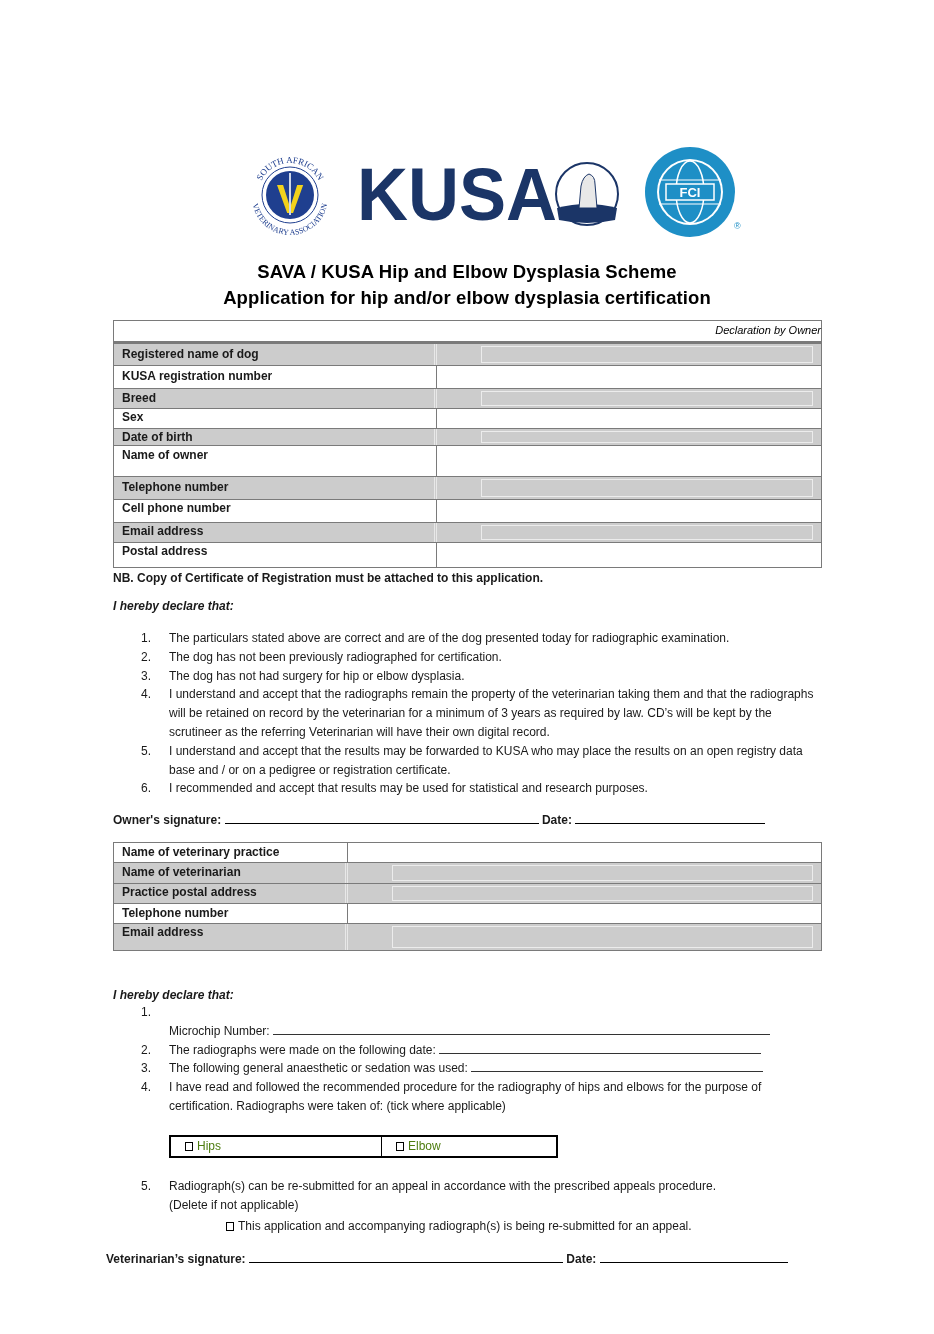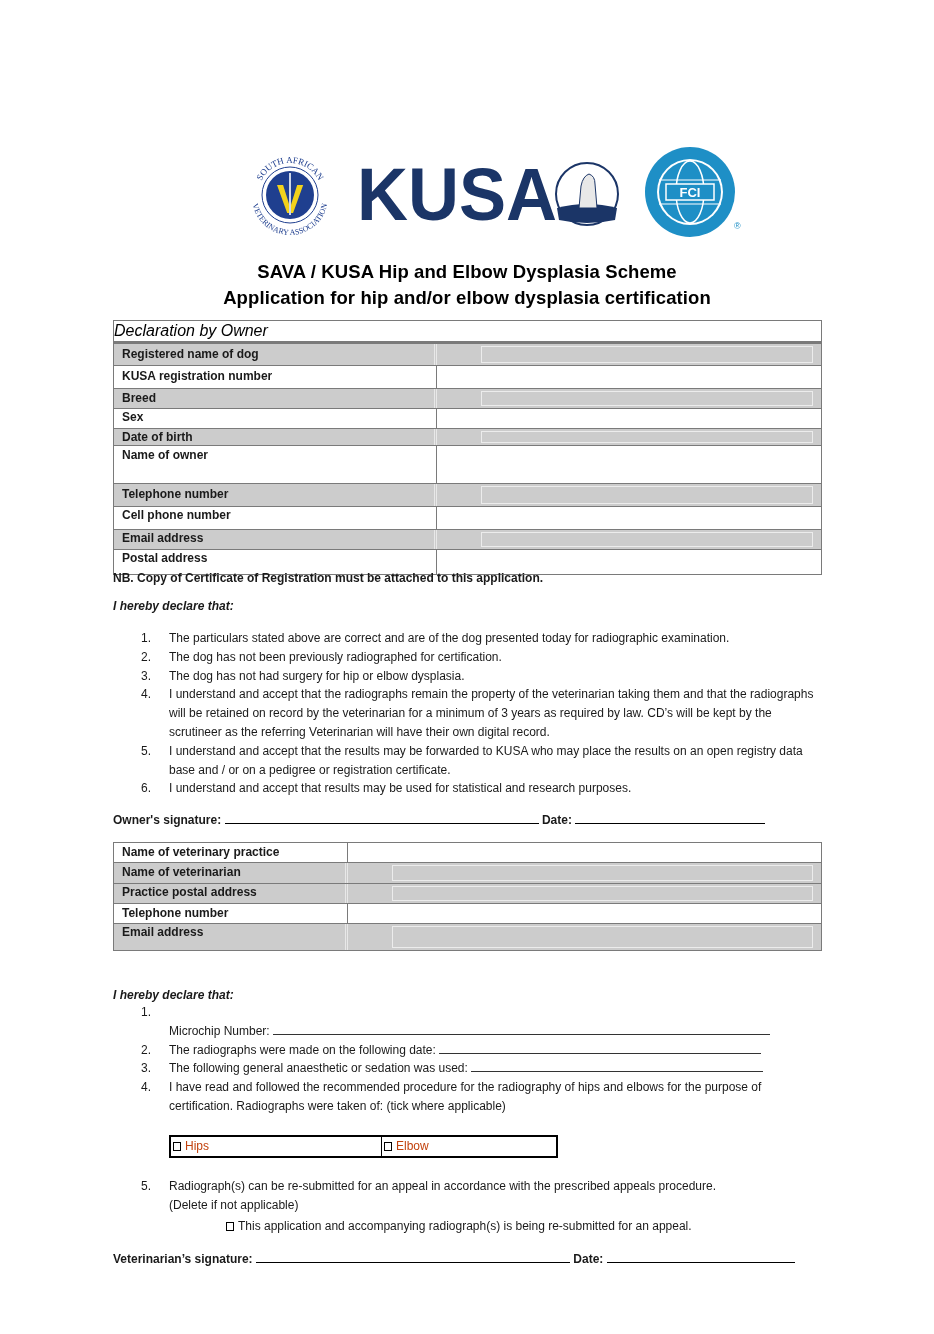--- a/index.html
+++ b/index.html
@@ -12,22 +12,22 @@
   .logo-kusa { left: 357px; top: 160px; width: 270px; height: 68px; }
   .logo-fci  { left: 642px; top: 145px; width: 100px; height: 96px; }
 
   .title { left: 0; width: 934px; text-align: center; font-weight: bold; font-size: 18.5px;
            letter-spacing: 0.1px; }
   .title1 { top: 261px; }
   .title2 { top: 287px; }
 
   
   .form-table { border: 1px solid #7a7a7a; box-sizing: border-box; }
-  .form-table .hdr { height: 20px; border-bottom: 3px solid #7a7a7a; text-align: left;
-                     font-style: italic; font-size: 16px; line-height: 19px; }
+  .form-table .hdr { height: 20px; border-bottom: 3px solid #7a7a7a; text-align: right;
+                     font-style: italic; font-size: 11px; line-height: 19px; }
   .row { display: flex; box-sizing: border-box; border-bottom: 1px solid #7a7a7a; gap: 36px; }
   .row:last-child { border-bottom: none; }
   .row .lbl { box-sizing: border-box; padding-left: 8px; font-weight: bold; font-size: 12px;
               color: #1a1a1a; border-right: 1px solid #7a7a7a; }
   .row .val { flex: 1; box-sizing: border-box; }
   .row.shade { background: #cccccc; }
   .row.shade .lbl { border-right: 3px double #e8e8e8; }
   .row.shade .val { margin: 2px 8px 2px 8px; border: 1px solid #ececec; background: #cccccc; }
 
   .owner-table { left: 113px; top: 320px; width: 709px; }
@@ -42,21 +42,21 @@
   ol.decl { margin: 0; padding: 0; list-style: none; }
   ol.decl li { display: flex; font-size: 12px; line-height: 18.8px; color: #1a1a1a; }
   ol.decl li .num { width: 28px; padding-left: 28px; flex: none; }
   ol.decl li .body { flex: 1; }
 
   .sigline { display: inline-block; border-bottom: 1px solid #000; height: 13px; vertical-align: baseline; }
   .fillline { display: inline-block; border-bottom: 1px solid #333; height: 12px; vertical-align: baseline; }
 
   .tick-table { left: 169px; top: 1135px; width: 389px; height: 23px; border: 2px solid #000;
                 box-sizing: border-box; display: flex; }
-  .tick-cell { box-sizing: border-box; font-size: 12px; line-height: 19px; padding-left: 2px; color: #c2410c; }
+  .tick-cell { box-sizing: border-box; font-size: 12px; line-height: 19px; padding-left: 14px; color: #4d7c0f; }
   .tick-cell:first-child { width: 211px; border-right: 1px solid #000; }
   .checkbox { display: inline-block; width: 6px; height: 7px; border: 1px solid #000; margin-right: 4px;
               vertical-align: -1px; }
 </style>
 </head>
 <body>
 
 <div class="abs logo-sava">
   <svg width="92" height="94" viewBox="0 0 92 94">
     <defs>
@@ -113,21 +113,21 @@
     <div class="val"></div>
   </div>
   <div class="row" style="height:20px">
     <div class="lbl" style="line-height:17px">Sex</div>
     <div class="val"></div>
   </div>
   <div class="row shade" style="height:17px">
     <div class="lbl" style="line-height:16px">Date of birth</div>
     <div class="val"></div>
   </div>
-  <div class="row" style="height:38px">
+  <div class="row" style="height:31px">
     <div class="lbl" style="line-height:18px">Name of owner</div>
     <div class="val"></div>
   </div>
   <div class="row shade" style="height:23px">
     <div class="lbl" style="line-height:20px">Telephone number</div>
     <div class="val"></div>
   </div>
   <div class="row" style="height:23px">
     <div class="lbl" style="line-height:17px">Cell phone number</div>
     <div class="val"></div>
@@ -161,21 +161,21 @@
   <li>
       <span class="num">4.</span>
       <span class="body">I understand and accept that the radiographs remain the property of the veterinarian taking them and that the radiographs will be retained on record by the veterinarian for a minimum of 3 years as required by law. CD’s will be kept by the scrutineer as the referring Veterinarian will have their own digital record.</span>
     </li>
   <li>
       <span class="num">5.</span>
       <span class="body">I understand and accept that the results may be forwarded to KUSA who may place the results on an open registry data base and / or on a pedigree or registration certificate.</span>
     </li>
   <li>
       <span class="num">6.</span>
-      <span class="body">I understand and accept that results may be used for statistical and research purposes.</span>
+      <span class="body">I recommended and accept that results may be used for statistical and research purposes.</span>
     </li>
 </ol>
 
 <div class="abs txt bold" style="left:113px; top:810px;">
   <span>Owner's signature:</span>
   <span class="sigline" style="width:314px"></span>
   <span>Date:</span>
   <span class="sigline" style="width:190px"></span>
 </div>
 
@@ -245,18 +245,18 @@
       <span>Radiograph(s) can be re-submitted for an appeal in accordance with the prescribed appeals procedure.</span><br>
       <span>(Delete if not applicable)</span>
     </span>
   </li>
 </ol>
 
 <div class="abs txt" style="left:226px; top:1217px;">
   <span class="checkbox"></span><span>This application and accompanying radiograph(s) is being re-submitted for an appeal.</span>
 </div>
 
-<div class="abs txt bold" style="left:113px; top:1249px;">
+<div class="abs txt bold" style="left:106px; top:1249px;">
   <span>Veterinarian’s signature:</span>
   <span class="sigline" style="width:314px"></span>
   <span>Date:</span>
   <span class="sigline" style="width:188px"></span>
 </div>
 
 </body></html>

